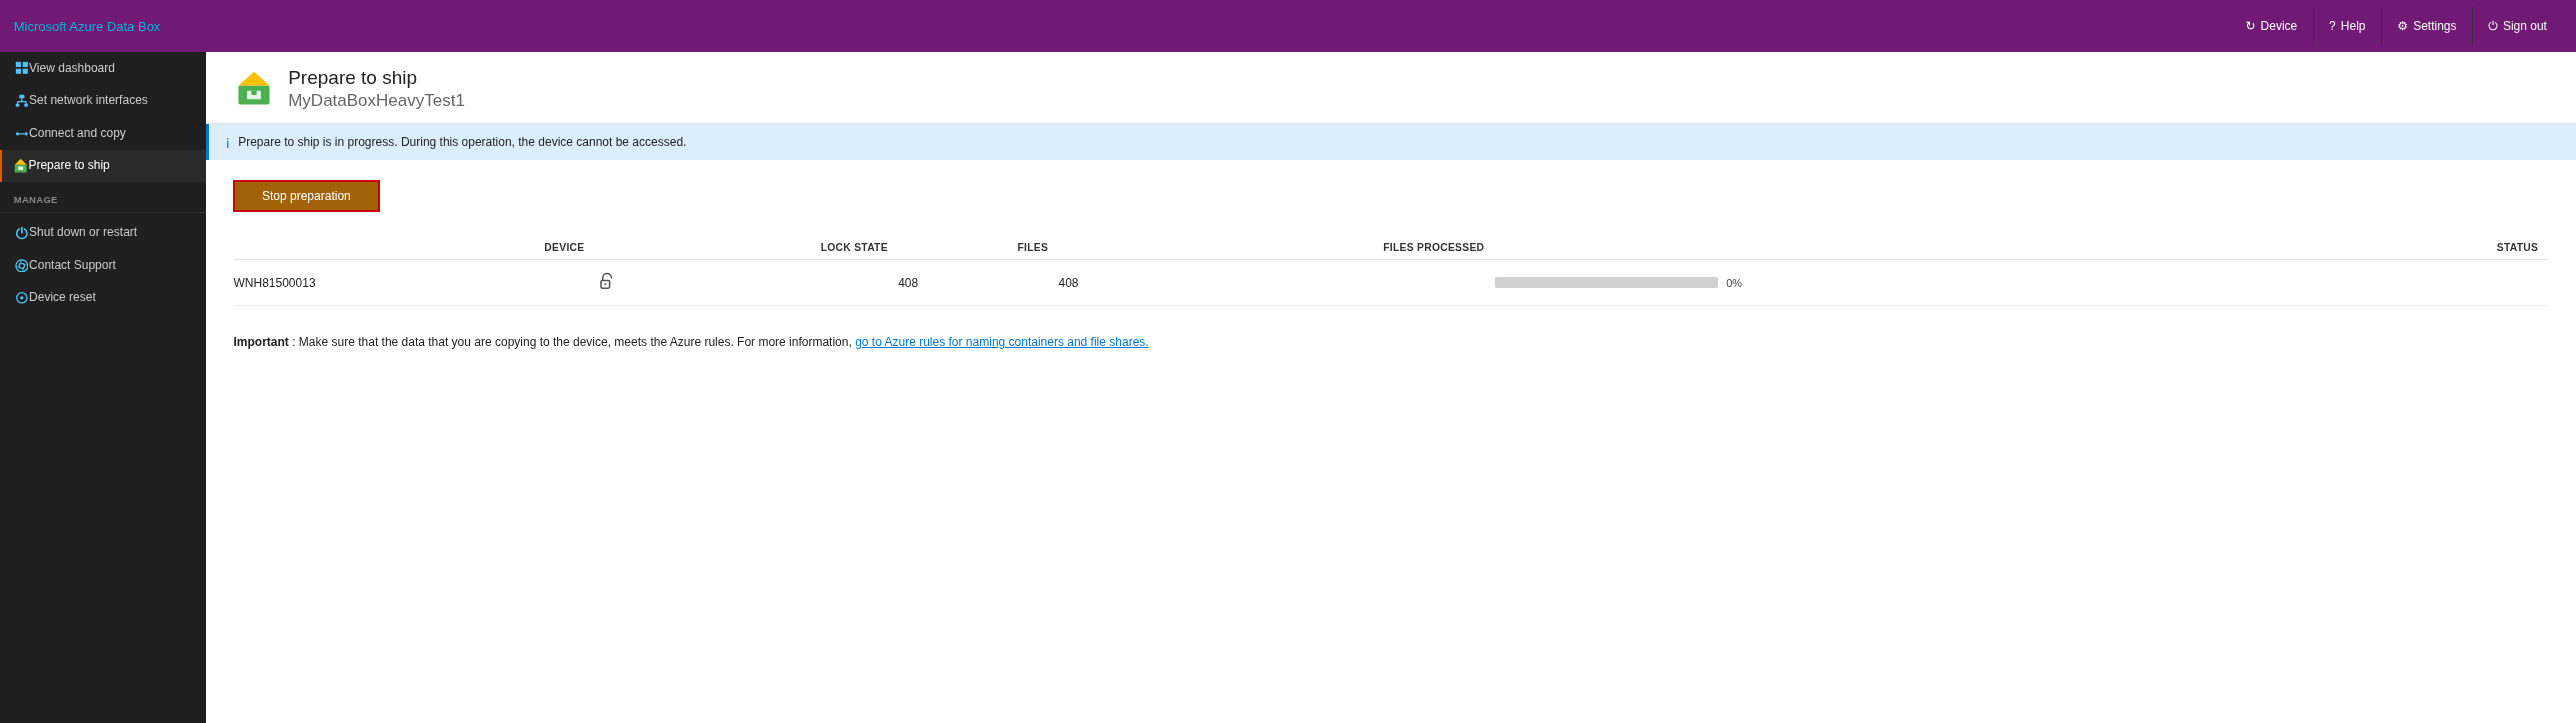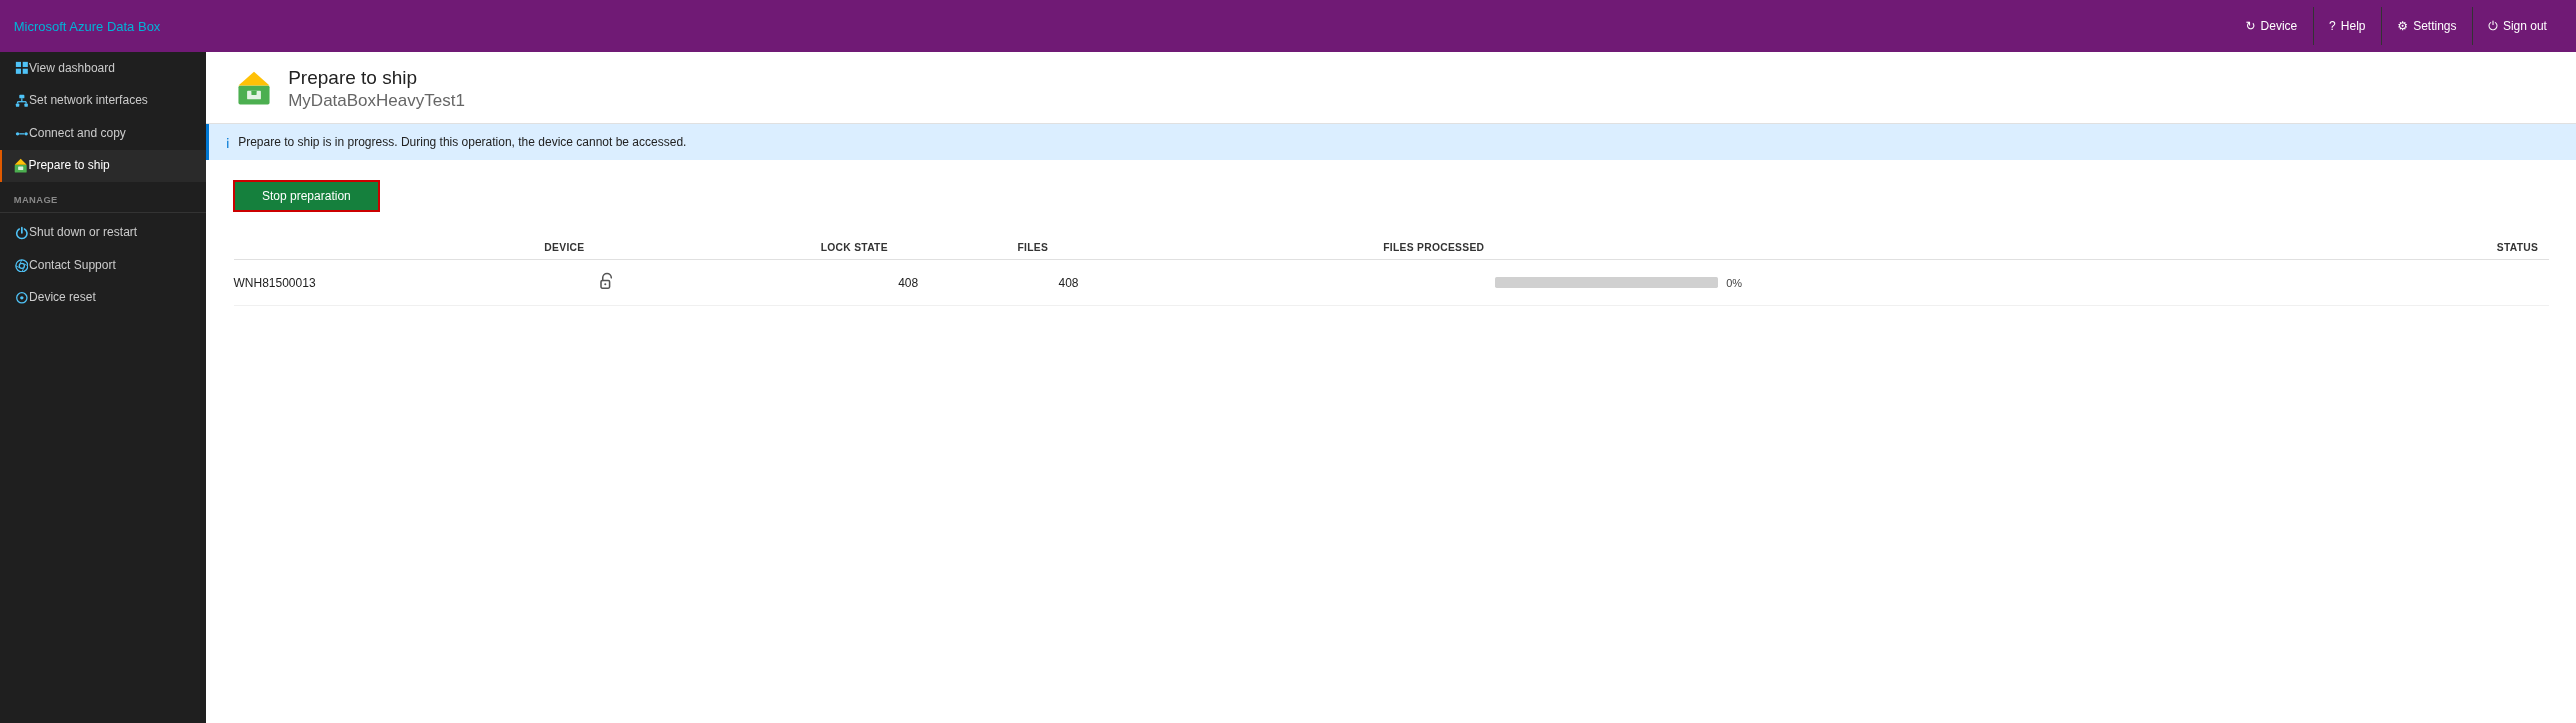--- a/index.html
+++ b/index.html
@@ -152,21 +152,21 @@
     }
     .description {
       font-size: 12px;
       color: #222;
       margin-bottom: 17px;
       line-height: 1.5;
     }
 
     
     .stop-btn {
-      background: #15803d;
+      background: #a16207;
       color: #fff;
       border: 1.7px solid #c00;
       padding: 6.9px 27.5px;
       font-size: 12px;
       cursor: pointer;
       margin-bottom: 24px;
       outline: 1.7px solid #c00;
       outline-offset: 0.9px;
     }
 
@@ -405,16 +405,19 @@
                   <div class="progress-bar-fill" style="width: 0%;"></div>
                 </div>
                 <span class="progress-pct">0%</span>
               </div>
             </td>
           </tr>
         </tbody>
       </table>
 
       
+      <p class="important-note">
+        <span class="bold">Important</span><span> : Make sure that the data that you are copying to the device, meets the Azure rules. For more information, </span><a href="#">go to Azure rules for naming containers and file shares.</a>
+      </p>
     </div>
   </main>
 </div>
 
 
 </body></html>

